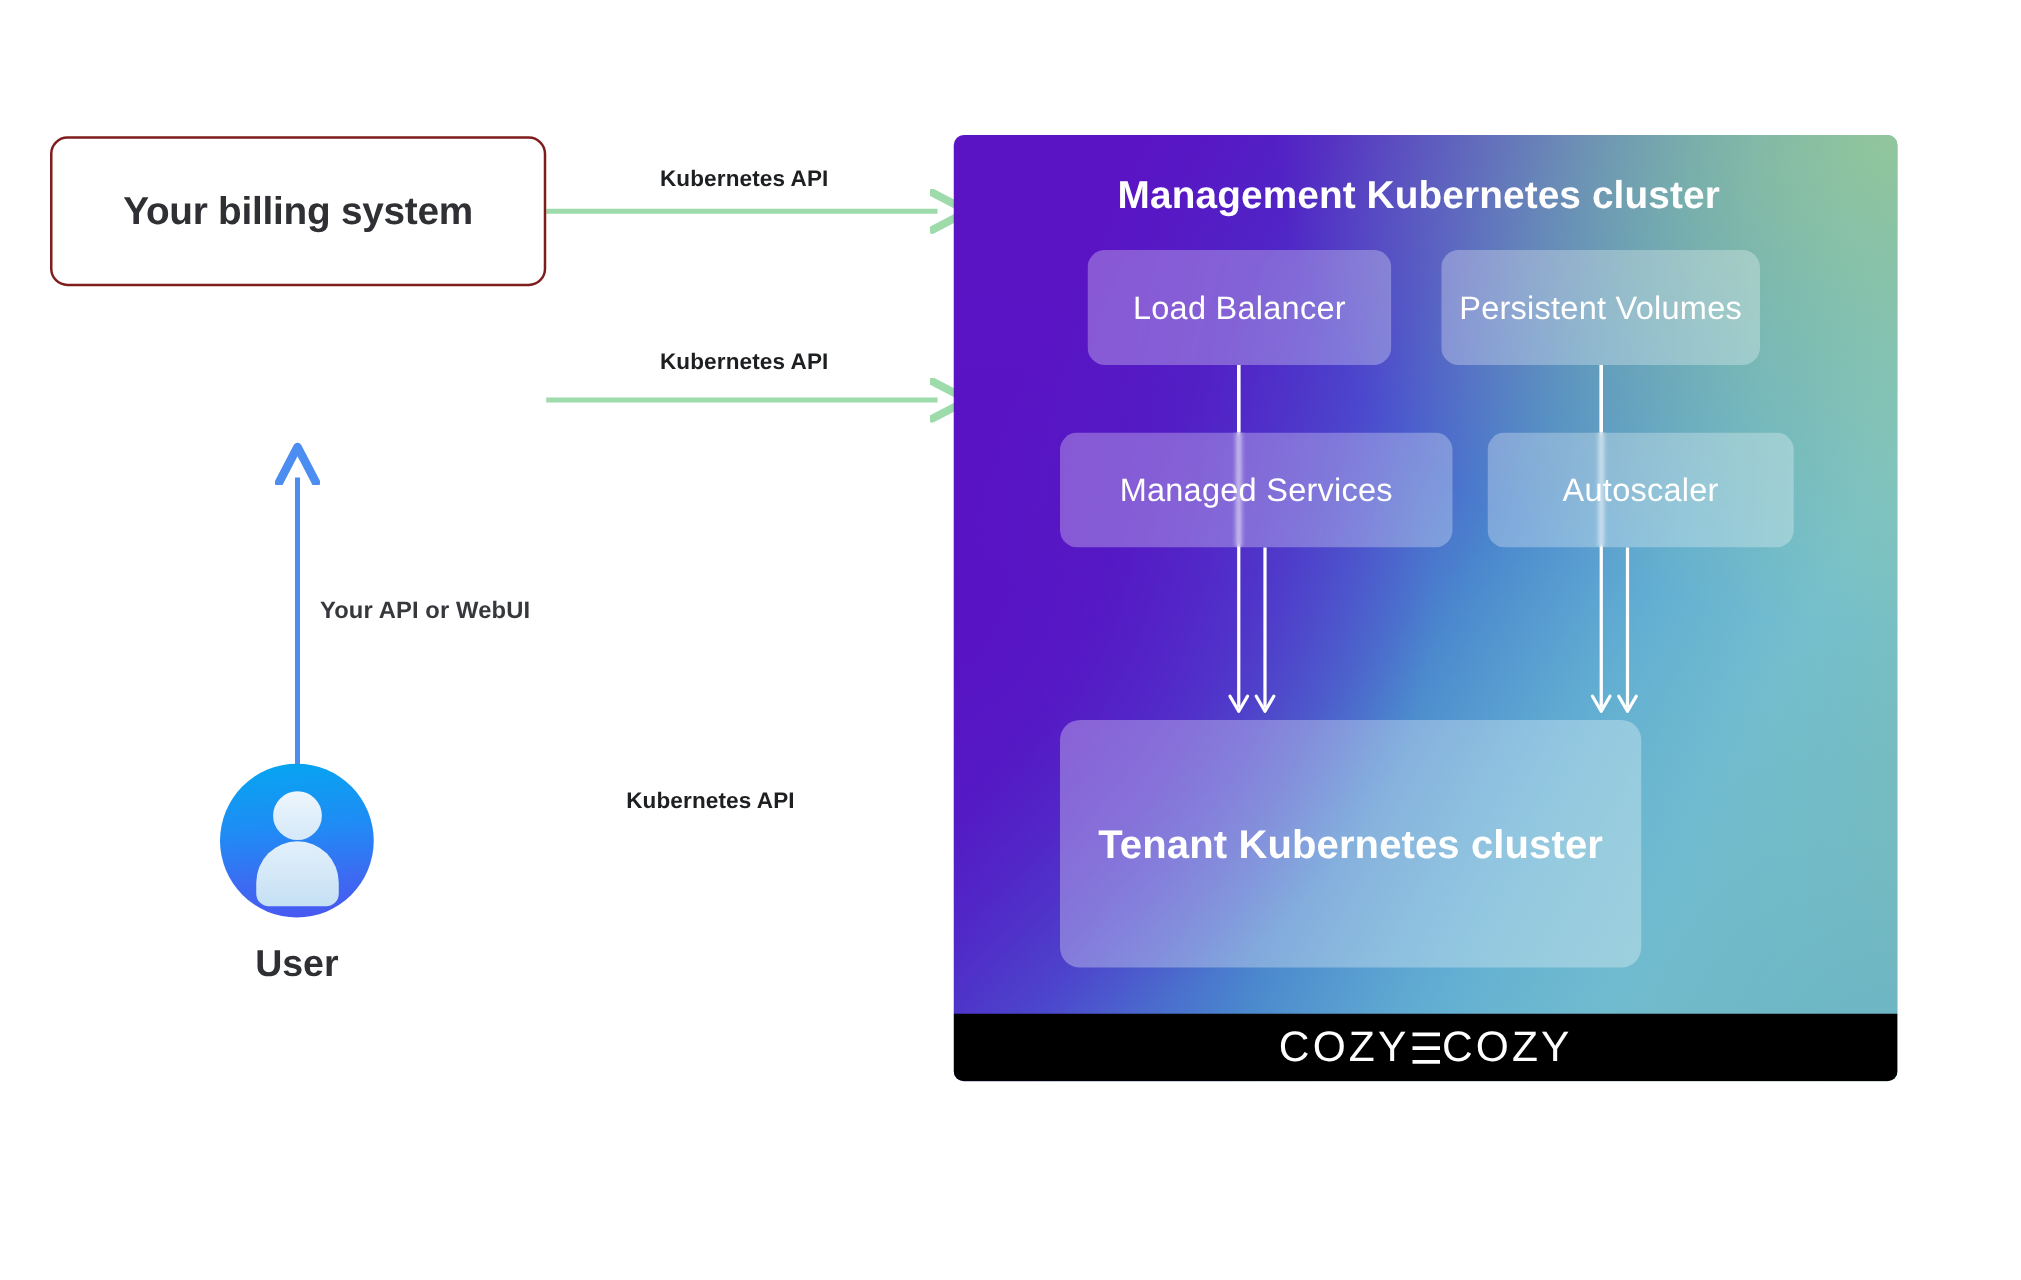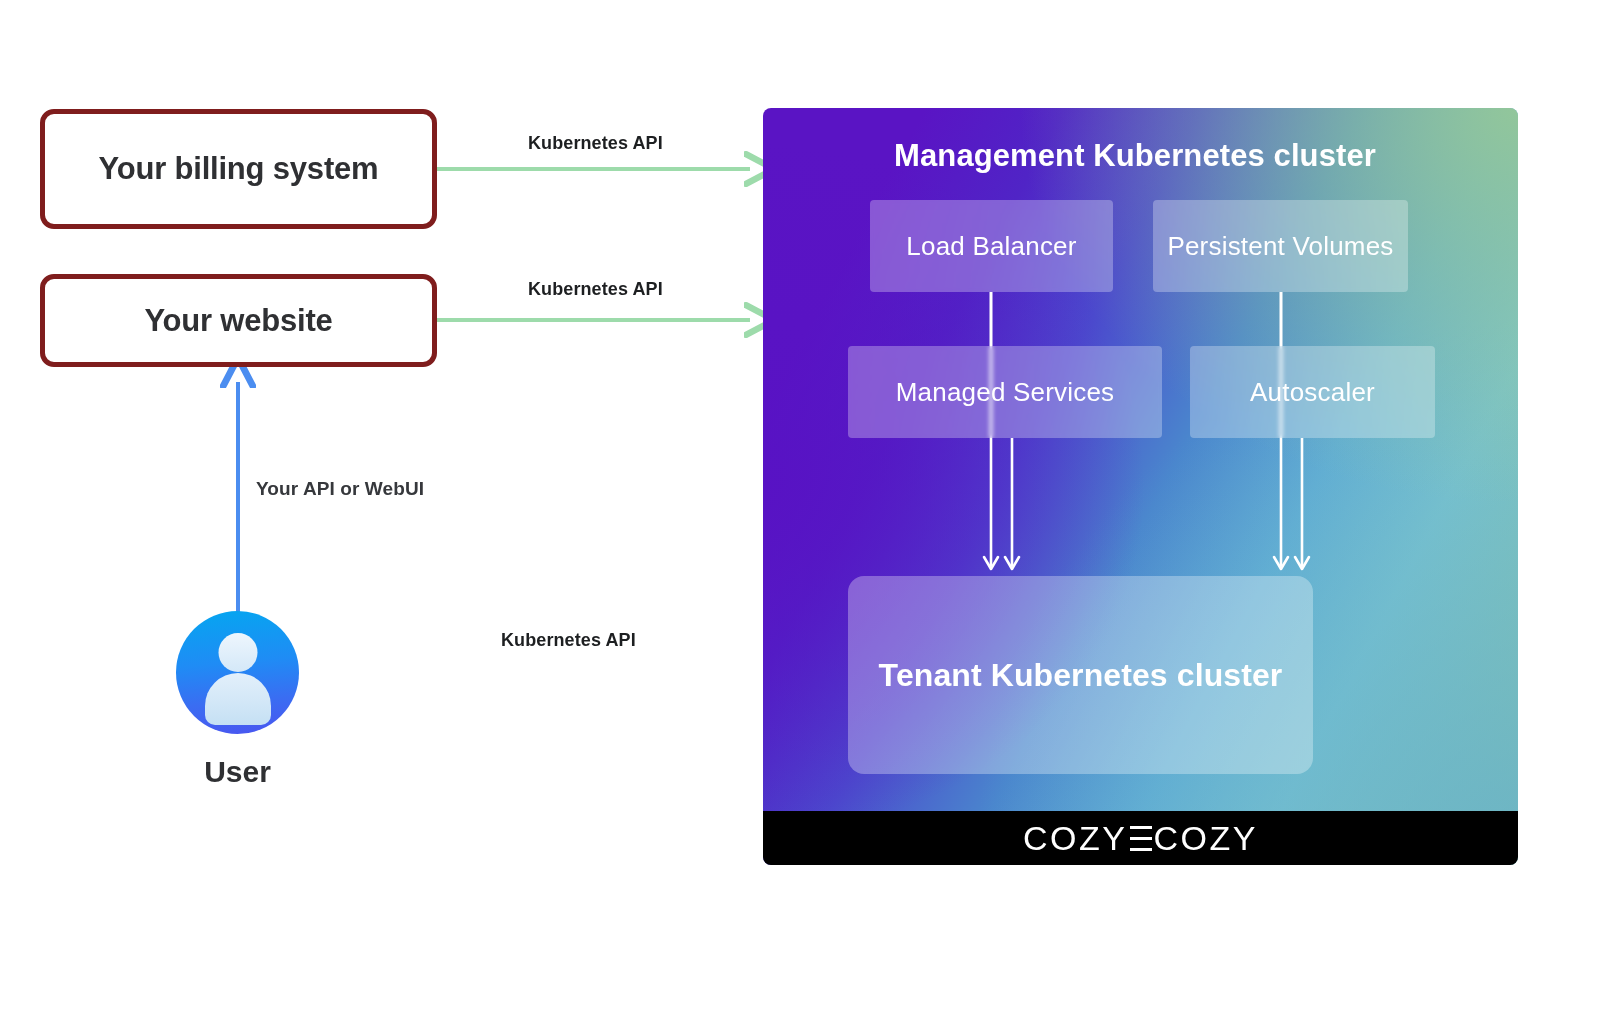--- a/index.html
+++ b/index.html
@@ -14,21 +14,21 @@
     position: relative;
     width: 1617px;
     height: 1024px;
     background: #ffffff;
   }
 
   
   .outline-box {
     position: absolute;
     background: #ffffff;
-    border: 5px solid #7f1d1d;
+    border: 2px solid #7f1d1d;
     border-radius: 14px;
     display: flex;
     align-items: center;
     justify-content: center;
   }
   .outline-box .label {
     font-size: 31px;
     font-weight: 700;
     color: #2f3033;
     letter-spacing: -0.2px;
@@ -128,21 +128,21 @@
     text-align: center;
     font-size: 31px;
     font-weight: 700;
     color: #ffffff;
     letter-spacing: 0.1px;
   }
 
   .sub-box {
     position: absolute;
     background: rgba(255,255,255,0.29);
-    border-radius: 4px;
+    border-radius: 14px;
     display: flex;
     align-items: center;
     justify-content: center;
     backdrop-filter: blur(2px);
   }
   .sub-box .sub-label {
     font-size: 26px;
     font-weight: 400;
     color: #ffffff;
     white-space: nowrap;
@@ -244,23 +244,20 @@
     <g>
       <line x1="296" y1="672" x2="838" y2="672" stroke="url(#grad-blue-green)" stroke-width="4"></line>
       <path d="M832,660 L847,672 L832,684" fill="none" stroke="#a3de8c" stroke-width="4" stroke-linecap="round" stroke-linejoin="round"></path>
     </g>
   </svg>
 
   <div class="outline-box" id="box-billing">
     <span class="label">Your billing system</span>
   </div>
 
-  <div class="outline-box" id="box-website">
-    <span class="label">Your website</span>
-  </div>
 
   <div class="edge-label" id="lbl-api-1">Kubernetes API</div>
   <div class="edge-label" id="lbl-api-2">Kubernetes API</div>
   <div class="edge-label" id="lbl-api-3">Kubernetes API</div>
   <div class="edge-label" id="lbl-webui">Your API or WebUI</div>
 
   <div id="user-node">
     <div id="user-circle"></div>
     <div id="user-head"></div>
     <div id="user-body"></div>

